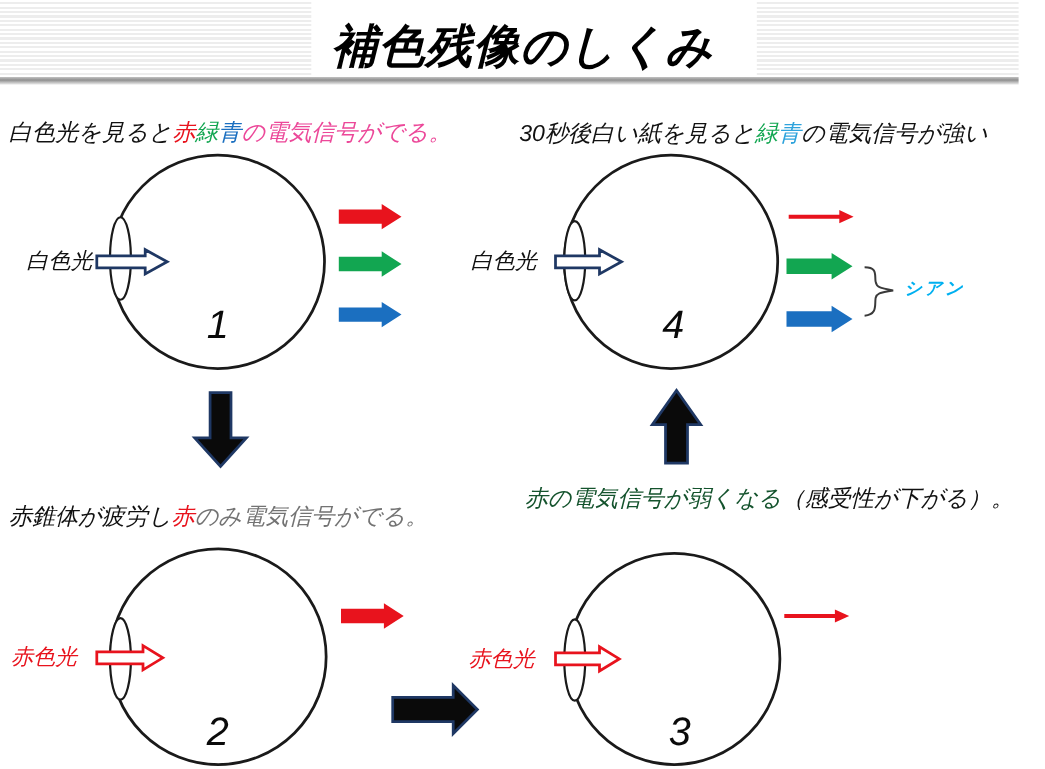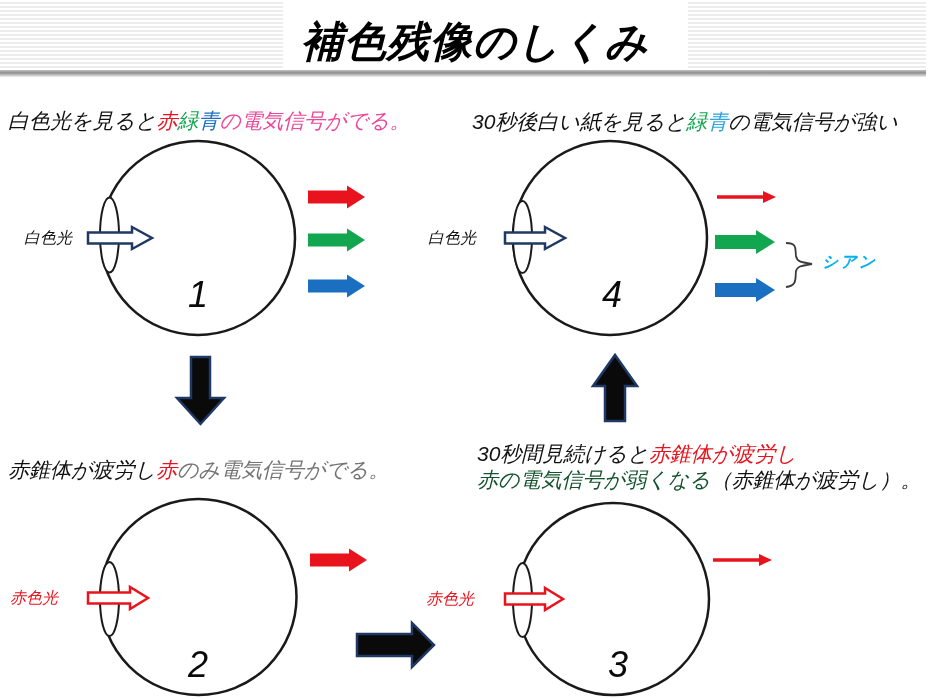--- a/index.html
+++ b/index.html
@@ -23,21 +23,21 @@
   }
   .divider{
     position:absolute;left:0;top:70px;width:950px;height:7px;
     background:linear-gradient(180deg,#c2c2c2 0%,#8f8f8f 40%,#cfcfcf 80%,#efefef 100%);
   }
   .art{position:absolute;left:0;top:0;}
   .caption{
     position:absolute;font-size:21px;line-height:26px;white-space:nowrap;color:#111;
   }
   .light-label{
-    position:absolute;font-size:16px;line-height:22px;white-space:nowrap;
+    position:absolute;font-size:20px;line-height:22px;white-space:nowrap;
   }
   .eye-number{
     position:absolute;width:60px;text-align:center;font-size:36px;color:#0a0a0a;
     font-family:"Liberation Sans","DejaVu Sans",sans-serif;
   }
   .cyan-label{
     position:absolute;font-size:16px;font-weight:600;letter-spacing:2px;white-space:nowrap;
   }
 </style>
 </head>
@@ -97,24 +97,21 @@
   <div class="caption" style="left:472px;top:109px;text-align:right;">
     <span style="color: rgb(17, 17, 17);">30秒後白い紙を見ると</span><span style="color: rgb(18, 166, 81);">緑</span><span style="color: rgb(46, 163, 220);">青</span><span style="color: rgb(17, 17, 17);">の電気信号が強い</span>
   </div>
 
   <div class="caption" style="left:8px;top:457px;">
     <span style="color: rgb(17, 17, 17);">赤錐体が疲労し</span><span style="color: rgb(232, 19, 29);">赤</span><span style="color: #737373;">のみ電気信号がでる。</span>
   </div>
 
   <div class="caption" style="left:477px;top:441px;">
     <div>
-      <span style="color: rgb(17, 17, 17);">30秒間見続けると</span><span style="color: rgb(232, 19, 29);">赤錐体が疲労し</span>
-    </div>
-    <div>
-      <span style="color: #14532d;">赤の電気信号が弱くなる</span><span style="color: rgb(17, 17, 17);">（赤錐体が疲労し）。</span>
+      <span style="color: #14532d;">赤の電気信号が弱くなる</span><span style="color: rgb(17, 17, 17);">（感受性が下がる）。</span>
     </div>
   </div>
 
   <div class="light-label" style="left: 24px; top: 227px; color: rgb(17, 17, 17);">白色光</div>
   <div class="light-label" style="left: 428px; top: 227px; color: rgb(17, 17, 17);">白色光</div>
   <div class="light-label" style="left: 10px; top: 587px; color: rgb(232, 19, 29);">赤色光</div>
   <div class="light-label" style="left: 426px; top: 588px; color: rgb(232, 19, 29);">赤色光</div>
 
   <div class="eye-number" style="left:168px;top:274px;">1</div>
   <div class="eye-number" style="left:582px;top:274px;">4</div>

